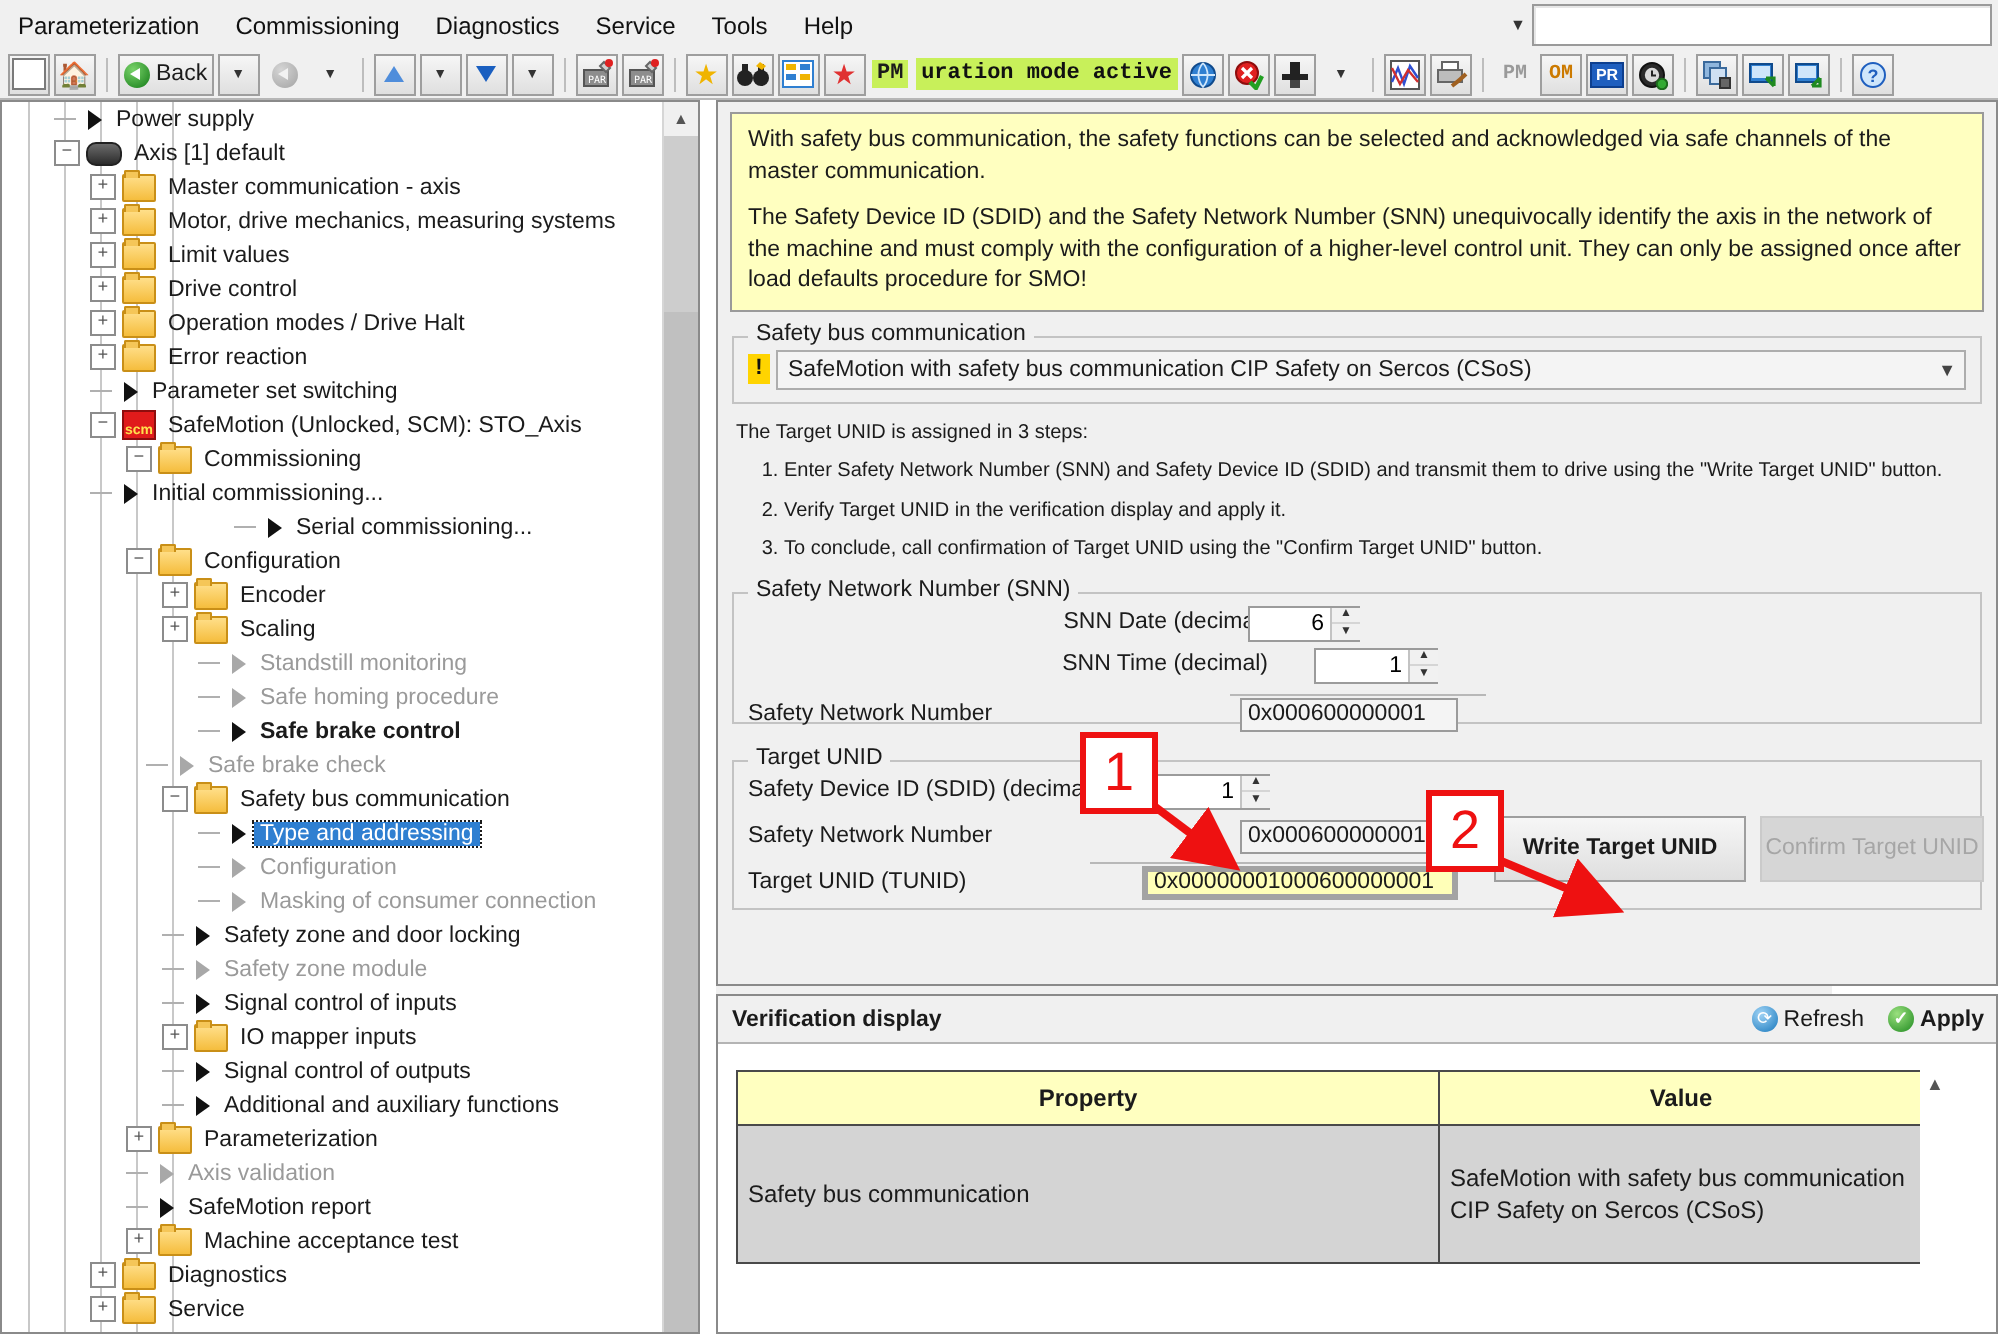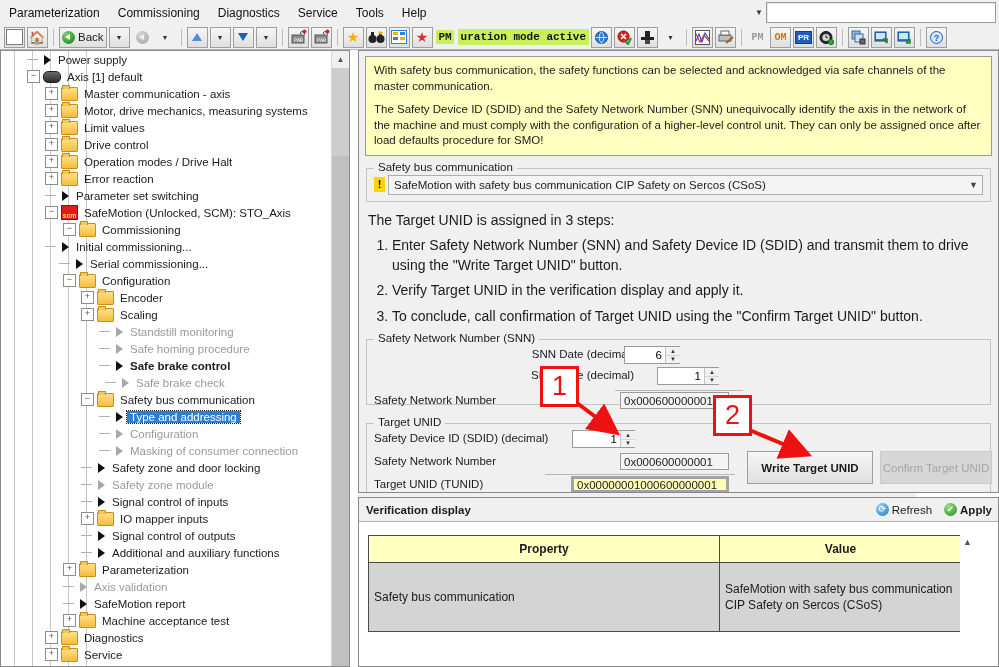--- a/index.html
+++ b/index.html
@@ -170,21 +170,21 @@
     display:flex;align-items:center;justify-content:center;flex:none;margin-right:3px;
     line-height:1;
   }
   .dropdown{
     flex:1;height:20px;background:#f4f4f4;border:1px solid #adadad;
     display:flex;align-items:center;justify-content:space-between;
     padding:0 4px 0 5px;font-size:11.5px;box-sizing:border-box;
   }
   .dd-caret{font-size:9px;color:#444;}
 
-  .steps{margin:8px 8px 0 9px;font-size:14px;line-height:1.45;}
+  .steps{margin:8px 8px 0 9px;font-size:10px;line-height:1.45;}
   .steps .intro{margin-bottom:5px;}
   .steps ol{margin:0;padding-left:24px;}
   .steps li{margin-bottom:5px;}
 
   .field-label{font-size:11.5px;white-space:nowrap;}
   .spin{
     display:inline-flex;align-items:stretch;height:18px;border:1px solid #9b9b9b;
     background:#fff;box-sizing:border-box;
   }
   .spin input{
@@ -513,21 +513,21 @@
         <div class="tree-node" style="padding-left: 62px;">
           <span class="expander">−</span>
           <span class="folder"></span>
           <span class="tn-label">Commissioning</span>
         </div>
         <div class="tree-node" style="padding-left: 44px;">
           <span class="dash"></span>
           <span class="arrow"></span>
           <span class="tn-label">Initial commissioning...</span>
         </div>
-        <div class="tree-node" style="padding-left: 58px;">
+        <div class="tree-node" style="padding-left: 116px;">
           <span class="dash"></span>
           <span class="arrow"></span>
           <span class="tn-label">Serial commissioning...</span>
         </div>
         <div class="tree-node" style="padding-left: 62px;">
           <span class="expander">−</span>
           <span class="folder"></span>
           <span class="tn-label">Configuration</span>
         </div>
         <div class="tree-node" style="padding-left: 80px;">
@@ -548,21 +548,21 @@
         <div class="tree-node" style="padding-left: 98px;">
           <span class="dash"></span>
           <span class="arrow gray"></span>
           <span class="tn-label gray">Safe homing procedure</span>
         </div>
         <div class="tree-node" style="padding-left: 98px;">
           <span class="dash"></span>
           <span class="arrow"></span>
           <span class="tn-label bold">Safe brake control</span>
         </div>
-        <div class="tree-node" style="padding-left: 104px;">
+        <div class="tree-node" style="padding-left: 72px;">
           <span class="dash"></span>
           <span class="arrow gray"></span>
           <span class="tn-label gray">Safe brake check</span>
         </div>
         <div class="tree-node" style="padding-left: 80px;">
           <span class="expander">−</span>
           <span class="folder"></span>
           <span class="tn-label">Safety bus communication</span>
         </div>
         <div class="tree-node" style="padding-left: 98px;">

